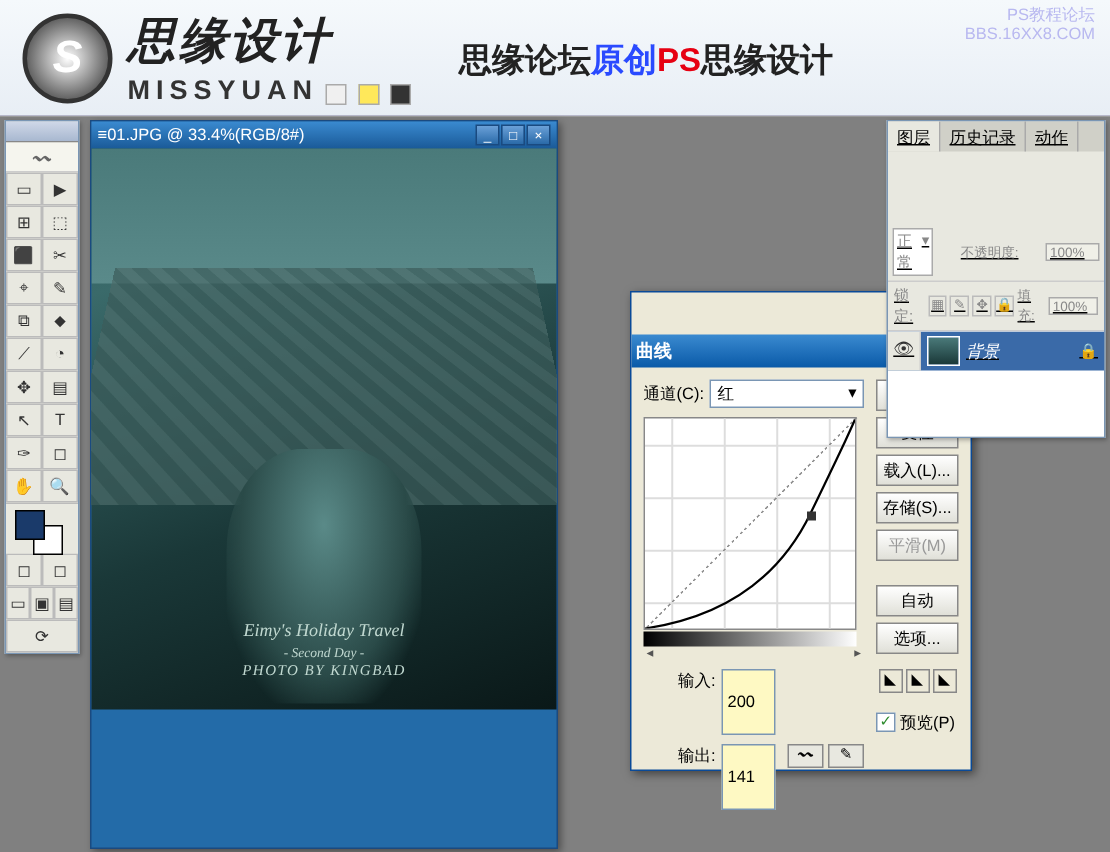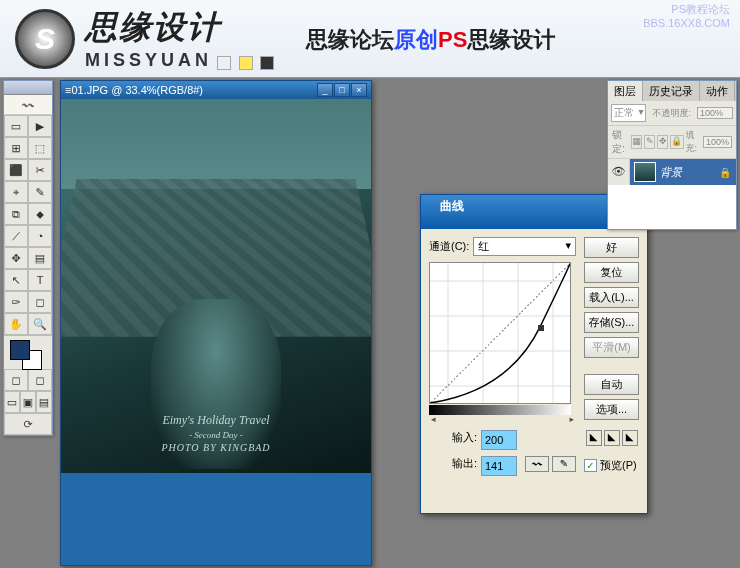--- a/index.html
+++ b/index.html
@@ -229,28 +229,29 @@
       position: absolute;
       left: 420px;
       top: 116px;
       width: 228px;
       height: 320px;
       background: #ece9d8;
       border: 1px solid #0a4a98;
       box-shadow: 2px 2px 6px rgba(0,0,0,0.5);
     }
     .curves-titlebar {
-      height: 34px;
+      height: 22px;
       background: linear-gradient(#3a8ad0, #0a5aa8);
       color: #fff;
-      padding: 3px 19px;
+      padding: 3px 3px;
       font-size: 12px;
       font-weight: bold;
       display: flex;
       justify-content: space-between;
+      margin-top: 28px;
     }
     .close-btn {
       width: 18px;
       height: 16px;
       background: linear-gradient(#f08060, #d04020);
       border: 1px solid #fff;
       color: #fff;
       text-align: center;
       font-size: 12px;
       line-height: 14px;
@@ -330,22 +331,22 @@
       display: flex;
       align-items: flex-start;
       gap: 4px;
       margin-top: 6px;
       font-size: 11px;
     }
     .io-label { width: 48px; text-align: right; }
     .io-input {
       width: 36px;
       border: 1px solid #7a96b4;
-      background: #7dd3fc;
-      padding: 3px 3px;
+      background: #fef9c3;
+      padding: 15px 3px;
       font-size: 11px;
     }
     .io-icons { display: flex; gap: 3px; }
     .io-icon {
       width: 24px;
       height: 16px;
       border: 1px solid #888;
       background: #e8e8e0;
       font-size: 10px;
       text-align: center;
@@ -387,43 +388,45 @@
       font-size: 10px;
       line-height: 11px;
       color: #2a8a2a;
     }
     
     
     .layers-panel {
       position: absolute;
       right: 3px;
       top: 2px;
-      width: 130px;
+      width: 146px;
       background: #e8e8e0;
       border: 1px solid #7a96b4;
       box-shadow: 1px 1px 3px rgba(0,0,0,0.3);
+      text-decoration: underline;
     }
     .layers-tabs {
       height: 20px;
       display: flex;
       background: #d0d0c8;
       font-size: 11px;
     }
     .tab {
       padding: 3px 6px;
       border-right: 1px solid #aaa;
       cursor: pointer;
     }
     .tab.active { background: #e8e8e0; }
     .layers-opts {
       display: flex;
-      gap: 6px;
+      gap: 18px;
       padding: 3px;
       font-size: 10px;
       align-items: center;
+      margin-top: 48px;
     }
     .opt-select {
       flex: 1;
       border: 1px solid #aaa;
       background: #fff;
       padding: 1px 2px;
       color: #888;
       display: flex;
       justify-content: space-between;
     }

